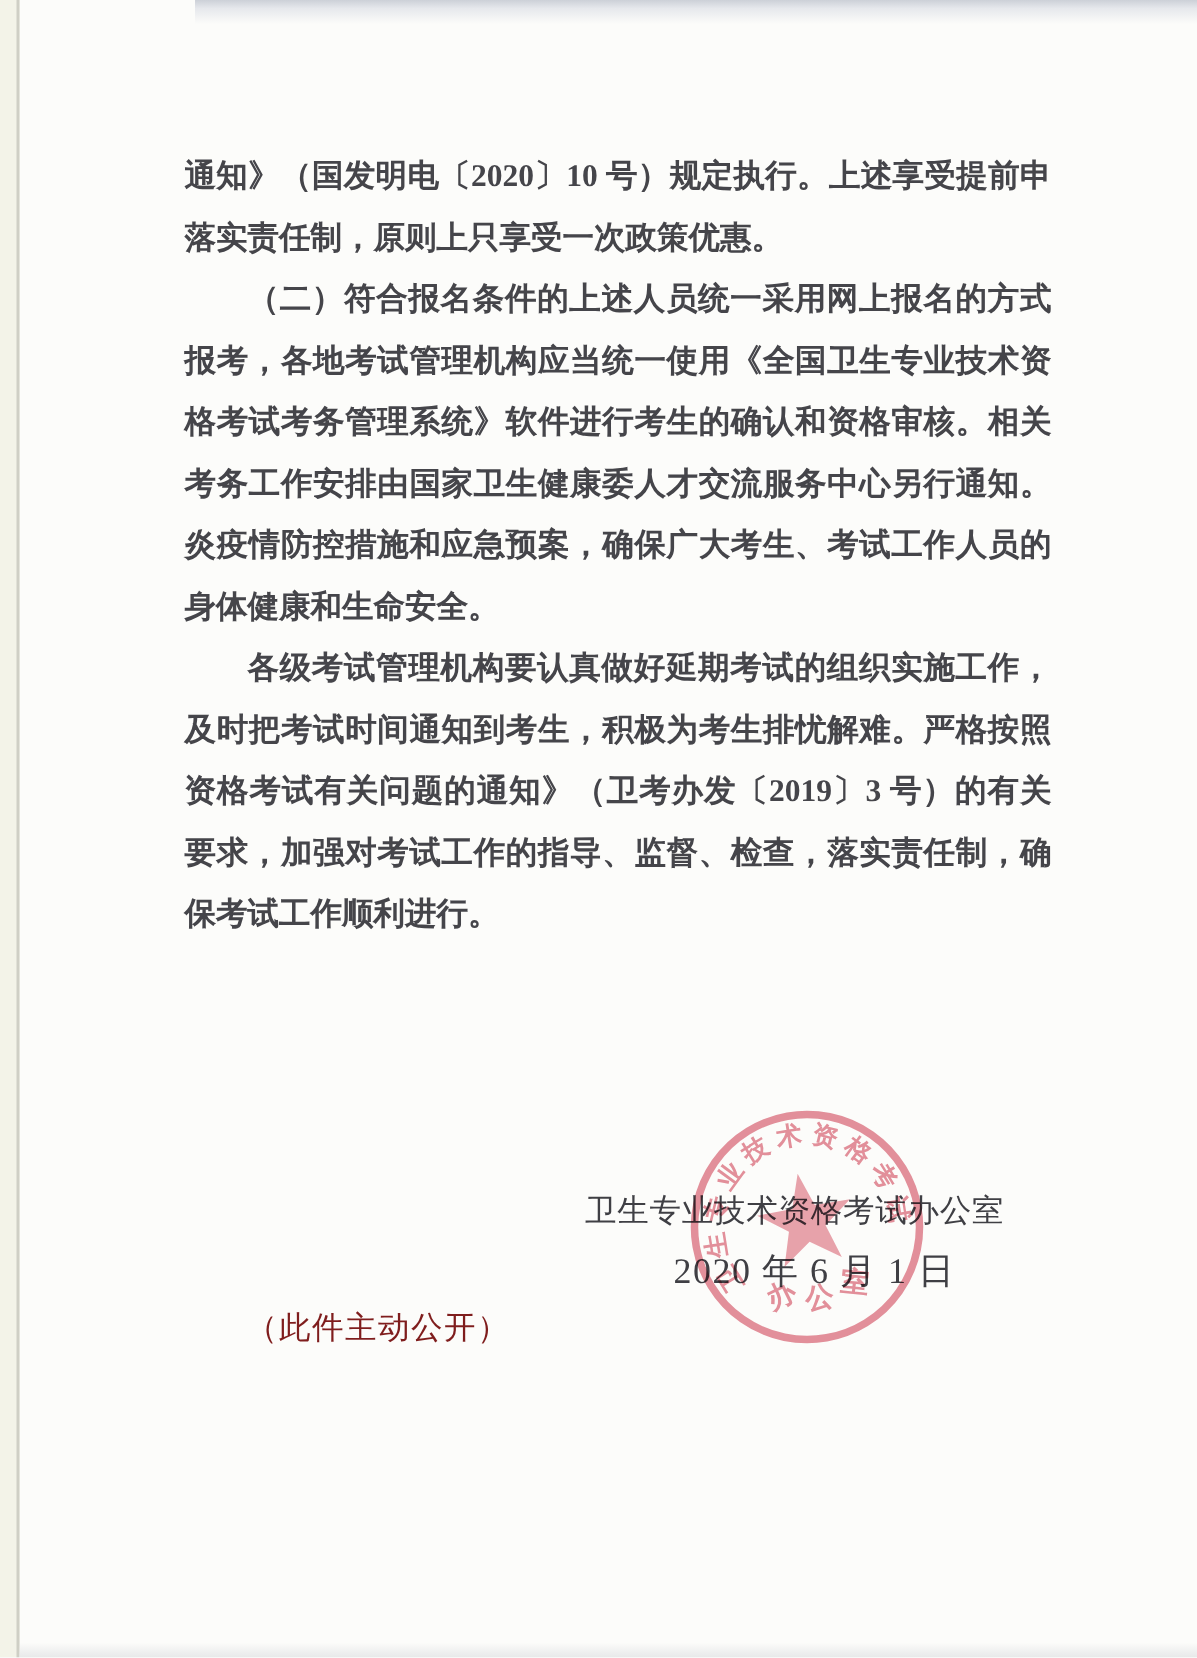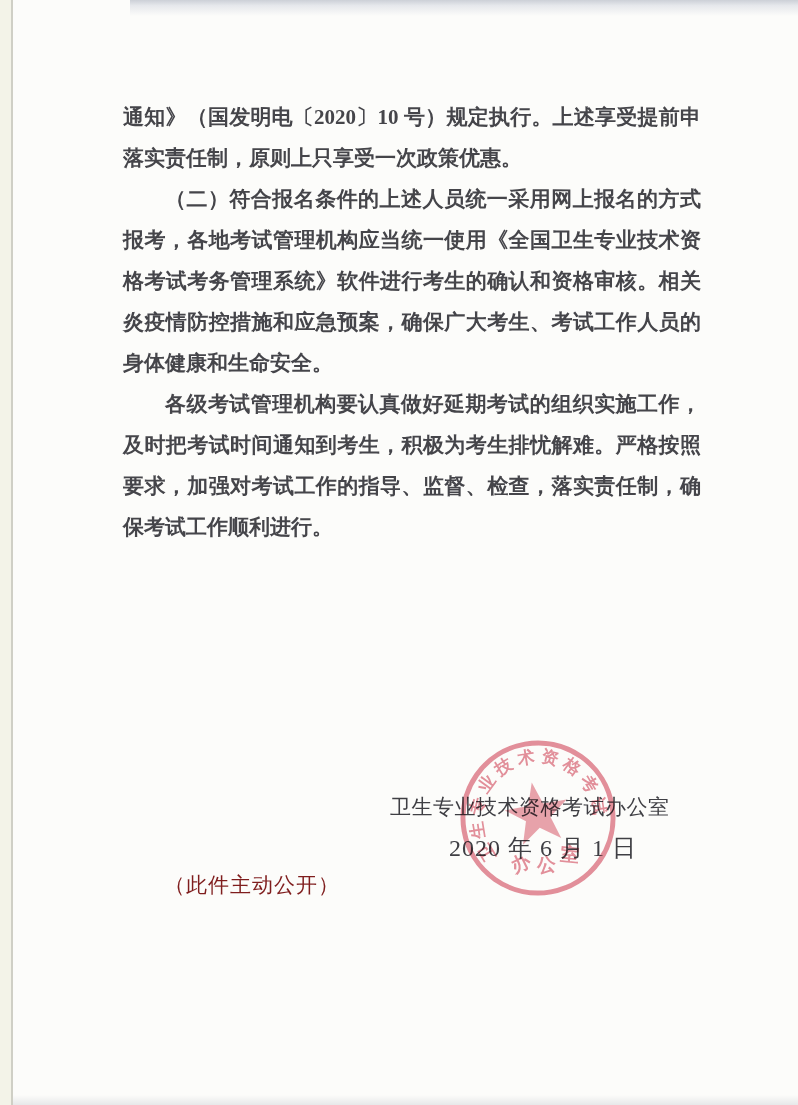--- a/index.html
+++ b/index.html
@@ -68,24 +68,26 @@
   <div class="edge-left"></div>
   <div class="top-shade"></div>
   <div class="bottom-shade"></div>
 
   <div class="doc-body">
       <div class="ln">通知》（国发明电〔2020〕10 号）规定执行。上述享受提前申</div>
       <div class="ln short">落实责任制，原则上只享受一次政策优惠。</div>
       <div class="ln indent">（二）符合报名条件的上述人员统一采用网上报名的方式</div>
       <div class="ln">报考，各地考试管理机构应当统一使用《全国卫生专业技术资</div>
       <div class="ln">格考试考务管理系统》软件进行考生的确认和资格审核。相关</div>
+      <div class="ln">考务工作安排由国家卫生健康委人才交流服务中心另行通知。</div>
       <div class="ln">炎疫情防控措施和应急预案，确保广大考生、考试工作人员的</div>
       <div class="ln short">身体健康和生命安全。</div>
       <div class="ln indent">各级考试管理机构要认真做好延期考试的组织实施工作，</div>
       <div class="ln">及时把考试时间通知到考生，积极为考生排忧解难。严格按照</div>
+      <div class="ln">资格考试有关问题的通知》（卫考办发〔2019〕3 号）的有关</div>
       <div class="ln">要求，加强对考试工作的指导、监督、检查，落实责任制，确</div>
       <div class="ln short">保考试工作顺利进行。</div>
     </div>
 
   <div class="signature">卫生专业技术资格考试办公室</div>
   <div class="date">2020 年 6 月 1 日</div>
   <div class="public-note">（此件主动公开）</div>
 
   <svg class="seal" viewBox="0 0 160 160">
     <g transform="rotate(-10 80 80)">

